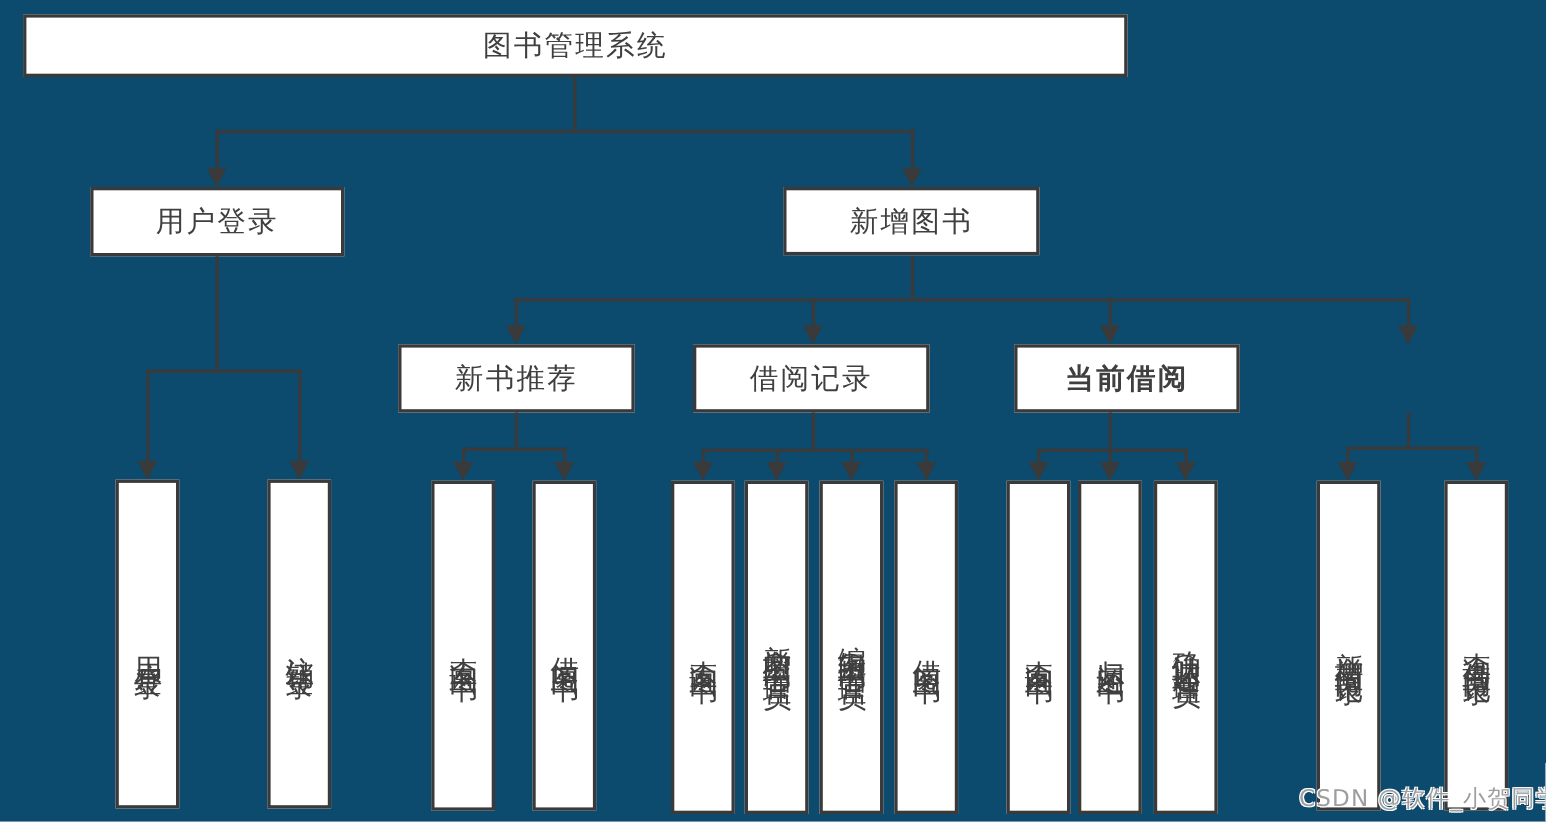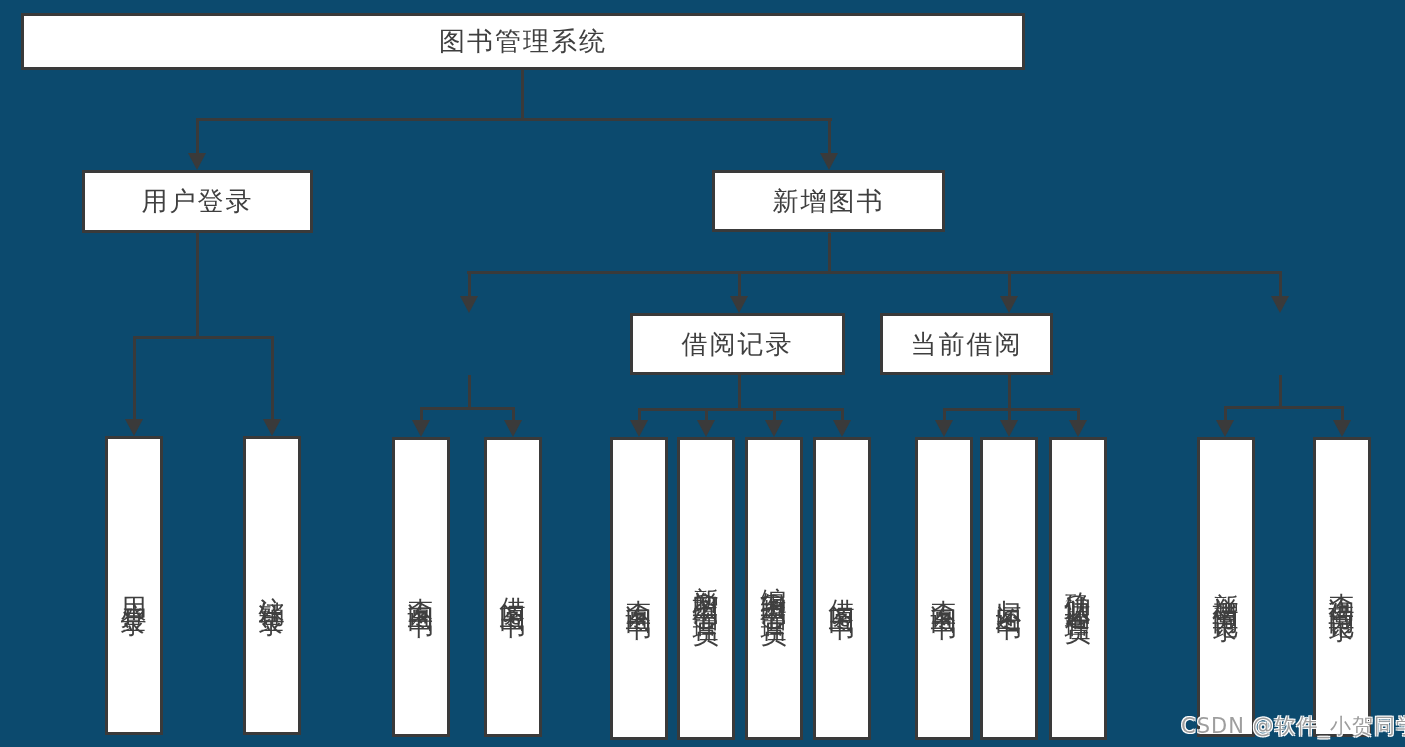--- a/index.html
+++ b/index.html
@@ -76,22 +76,23 @@
   <div class="hline" style="left:467px;top:271px;width:815px;"></div>
   <div class="vline" style="left:468px;top:271px;height:27px;"></div>
   <div class="arrow" style="left:460px;top:296px;"></div>
   <div class="vline" style="left:738px;top:271px;height:27px;"></div>
   <div class="arrow" style="left:730px;top:296px;"></div>
   <div class="vline" style="left:1008px;top:271px;height:27px;"></div>
   <div class="arrow" style="left:1000px;top:296px;"></div>
   <div class="vline" style="left:1279px;top:271px;height:27px;"></div>
   <div class="arrow" style="left:1271px;top:296px;"></div>
 
+  <div class="hbox" style="left:362px;top:313px;width:215px;height:62px;">新书推荐</div>
   <div class="hbox" style="left:630px;top:313px;width:215px;height:62px;">借阅记录</div>
-  <div class="hbox" style="left:880px;top:313px;width:173px;height:62px;">当前借阅</div>
+  <div class="hbox" style="left:922px;top:313px;width:205px;height:62px;font-weight:bold;">当前借阅</div>
 
   <div class="vline" style="left:468px;top:375px;height:32px;"></div>
   <div class="hline" style="left:420px;top:407px;width:95px;"></div>
   <div class="vline" style="left:420px;top:407px;height:16px;"></div>
   <div class="arrow" style="left:412px;top:420px;"></div>
   <div class="vline" style="left:512px;top:407px;height:16px;"></div>
   <div class="arrow" style="left:504px;top:420px;"></div>
 
   <div class="vline" style="left:738px;top:375px;height:33px;"></div>
   <div class="hline" style="left:638px;top:408px;width:206px;"></div>

